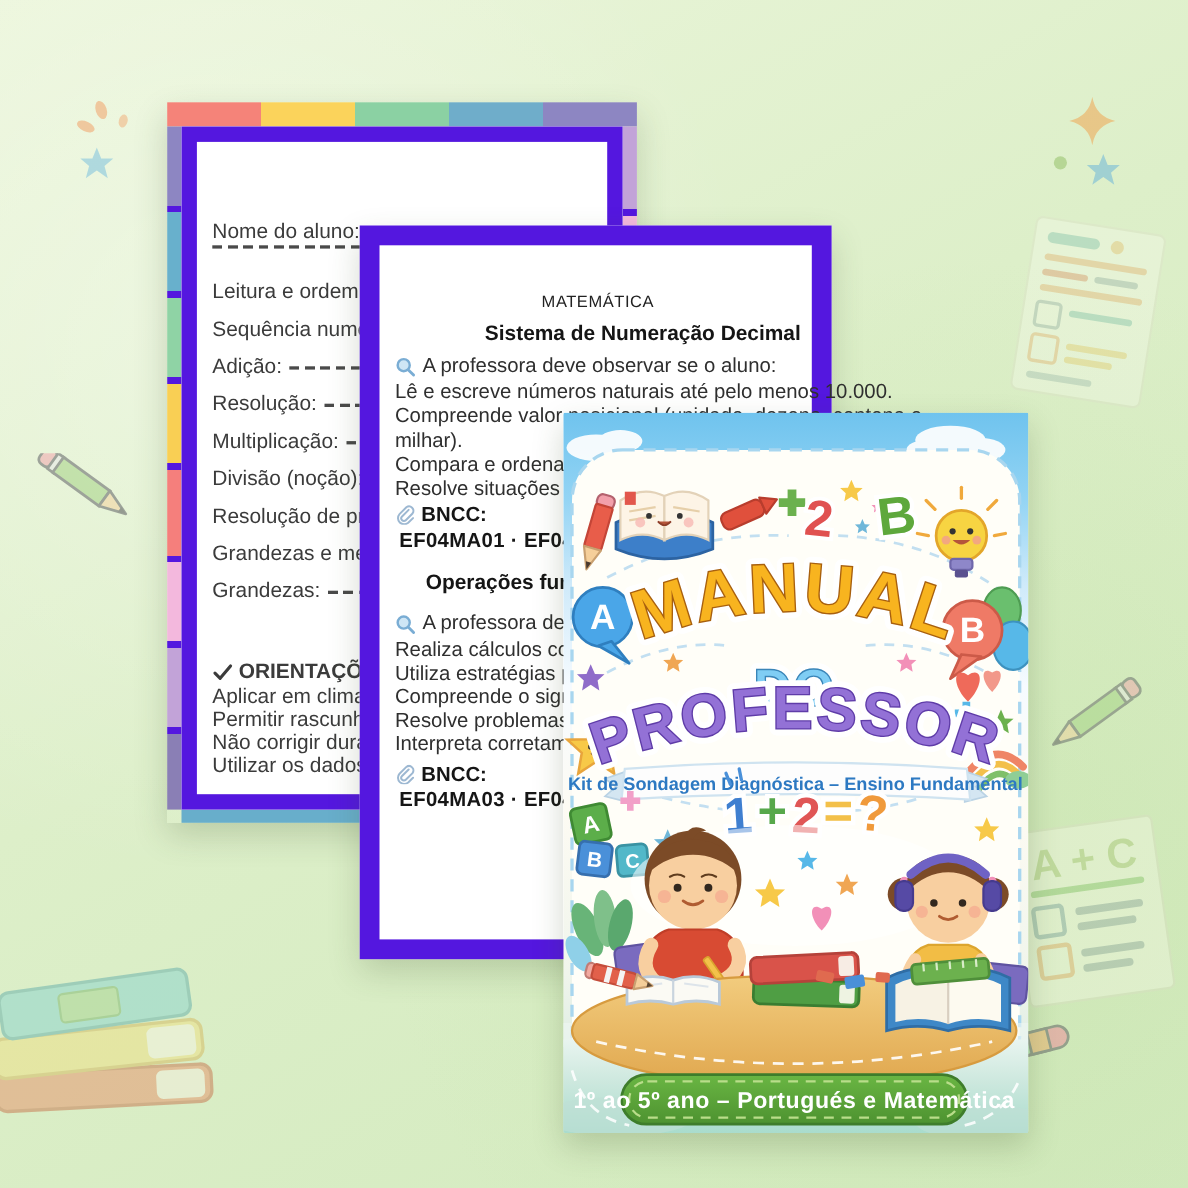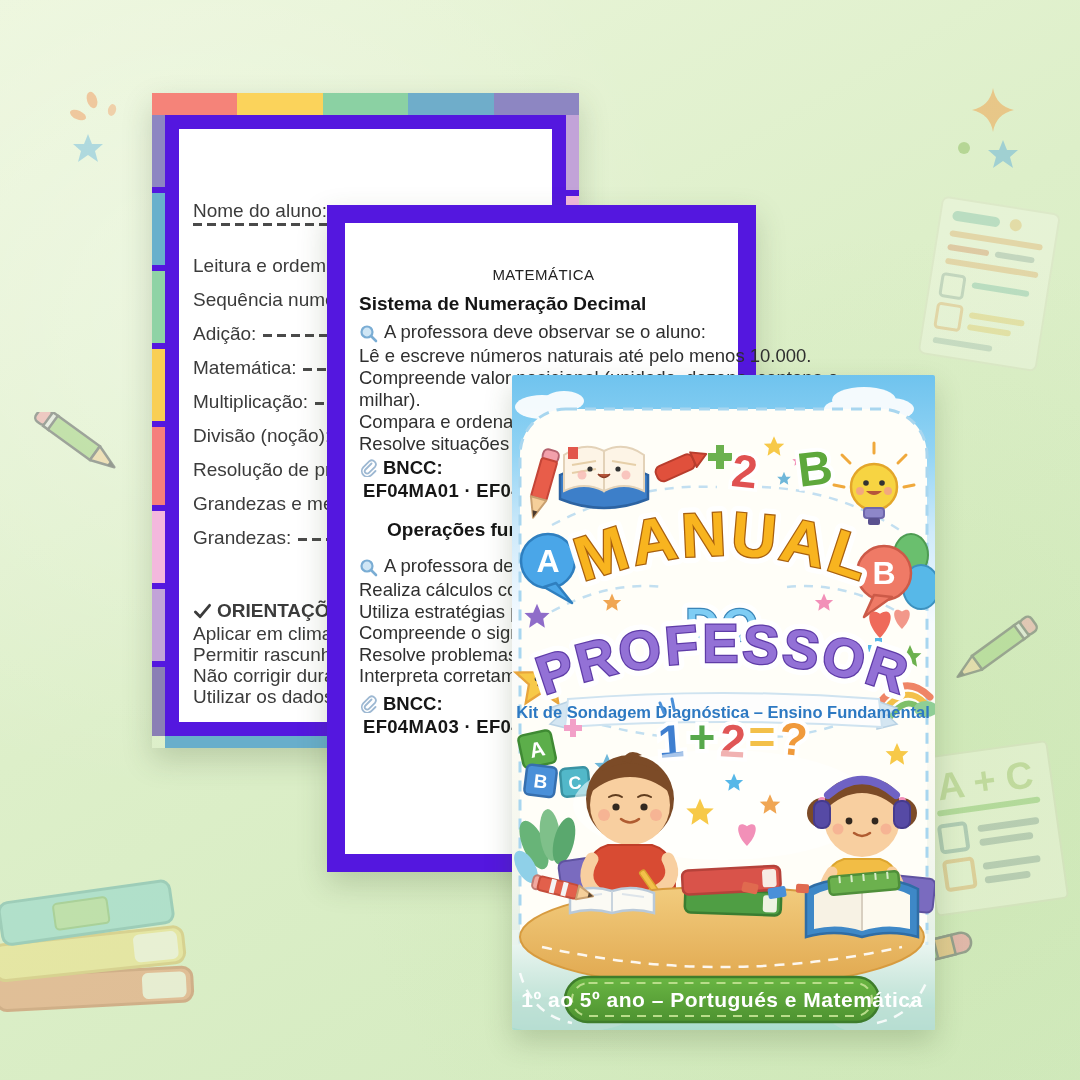--- a/index.html
+++ b/index.html
@@ -37,21 +37,21 @@
   .orient-title{position:absolute;left:14px;top:471px;font-weight:600;display:flex;align-items:center;gap:5px}
   .orient-line{position:absolute;left:14px;white-space:nowrap}
 
   
   .p2{left:327px;top:205px;width:429px;height:667px;border:18px solid #5417df;background:#fff}
   .p2 .inner{position:absolute;inset:0;font-size:18.5px;color:#2f2f2f}
   .m-line{position:absolute;left:14px;right:10px;white-space:nowrap}
   .m-title{top:4px;text-align:center;font-size:33px;font-weight:700;letter-spacing:-.5px;color:#111}
   .m-sub{top:43px;text-align:center;font-size:15px;letter-spacing:.5px;color:#222}
   .m-h{font-weight:700;font-size:19px;color:#151515}
-  .m-h.center{text-align:left}
+  .m-h.center{text-align:right}
   .m-intro{display:flex;align-items:flex-end;gap:6px}
   .m-bncc{display:flex;align-items:center;gap:6px;font-weight:700;color:#161616}
   .m-codes{font-weight:700;color:#161616;letter-spacing:.3px;left:18px}
 
   
   .cover{left:512px;top:375px;width:423px;height:655px;border-radius:2px;overflow:hidden}
   .cover svg{display:block}
   .t-arc{font-weight:700;letter-spacing:3px}
   .t-out{fill:none;stroke:#fff;stroke-width:13px;stroke-linejoin:round}
   .ribbon-text{font-weight:700;font-size:16.5px;fill:#2d79c2}
@@ -162,21 +162,21 @@
         </div>
       <div class="f-row" style="top:160px">
           <span class="lbl">Sequência numérica:</span>
           <span class="dash"></span>
         </div>
       <div class="f-row" style="top:194px">
           <span class="lbl">Adição:</span>
           <span class="dash"></span>
         </div>
       <div class="f-row" style="top:228px">
-          <span class="lbl">Matemática:</span>
+          <span class="lbl">Resolução:</span>
           <span class="dash"></span>
         </div>
       <div class="f-row" style="top:262px">
           <span class="lbl">Multiplicação:</span>
           <span class="dash"></span>
         </div>
       <div class="f-row" style="top:296px">
           <span class="lbl">Divisão (noção):</span>
           <span class="dash"></span>
         </div>

